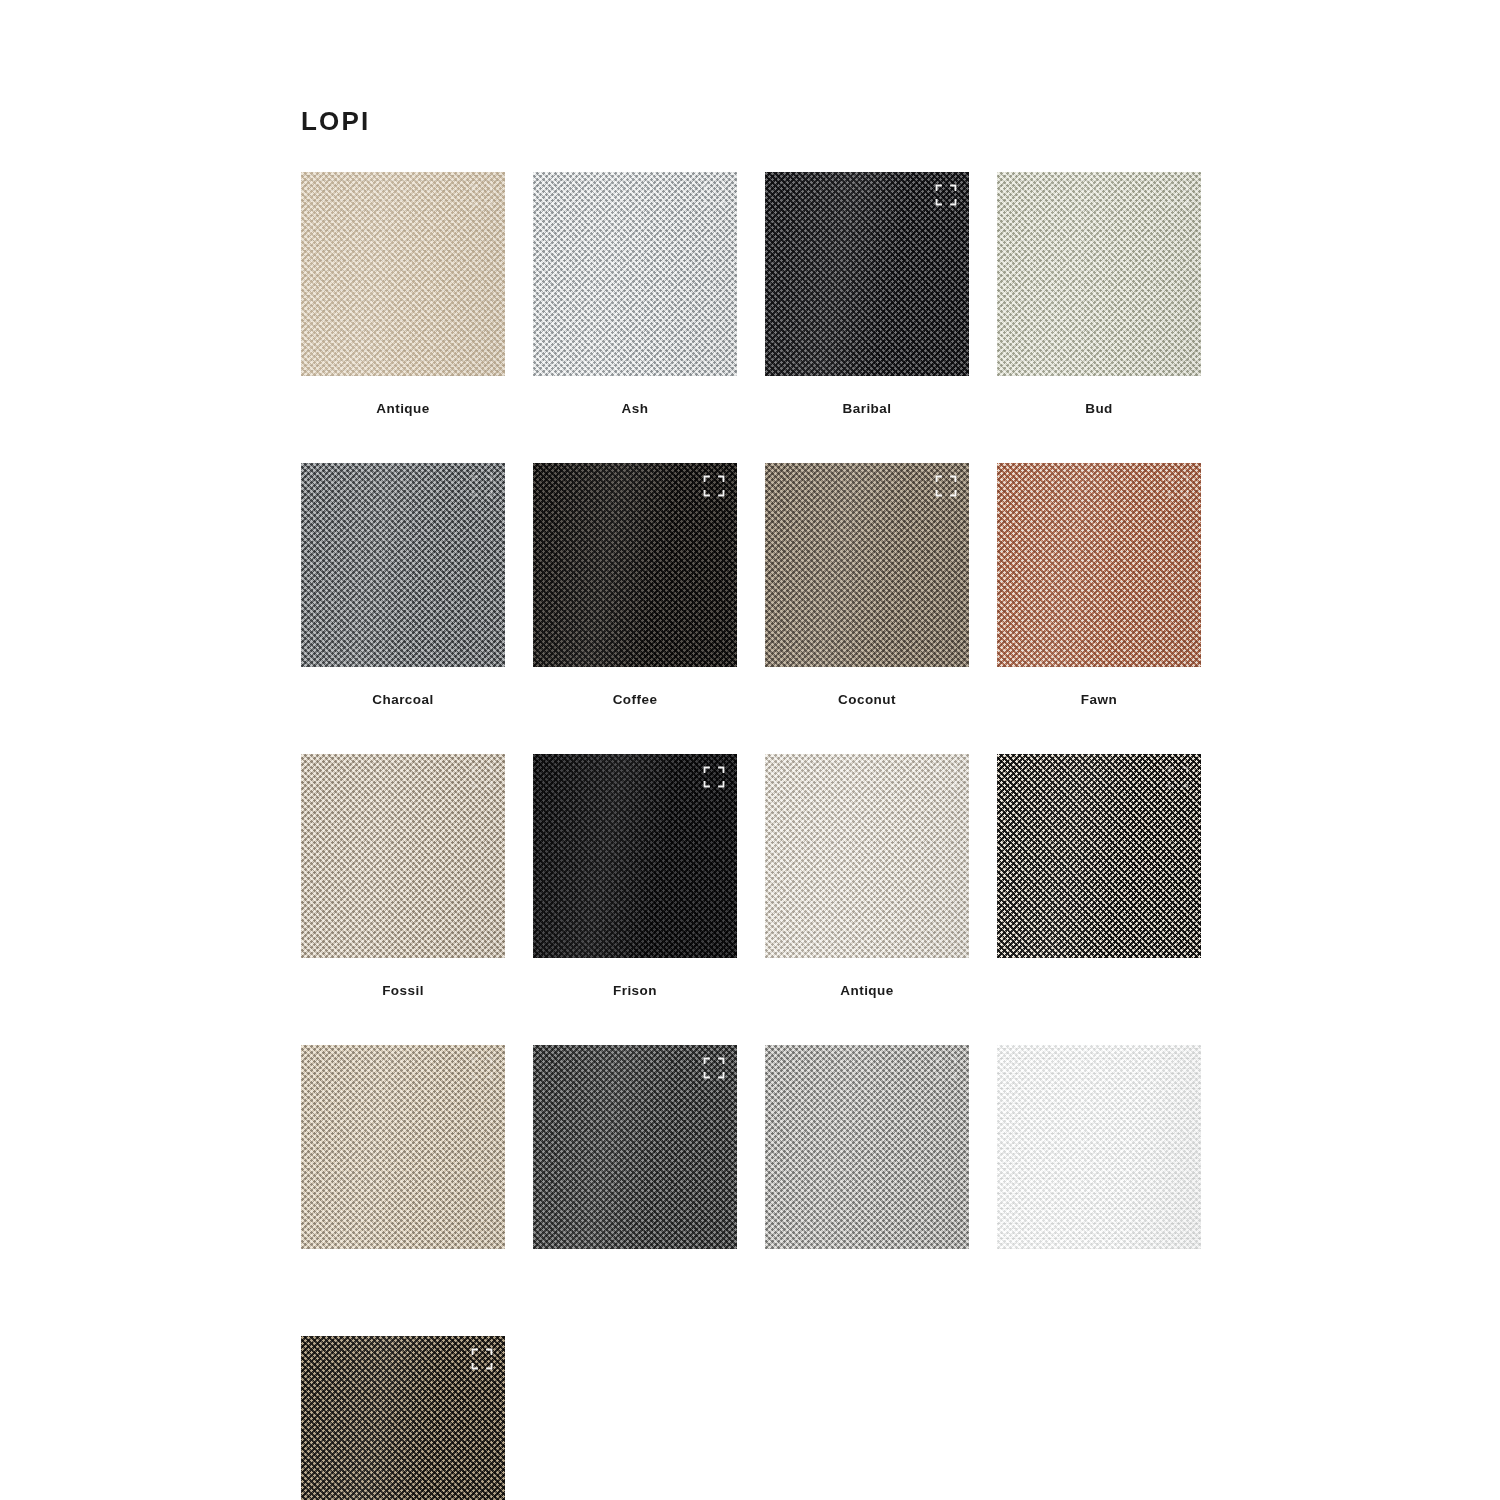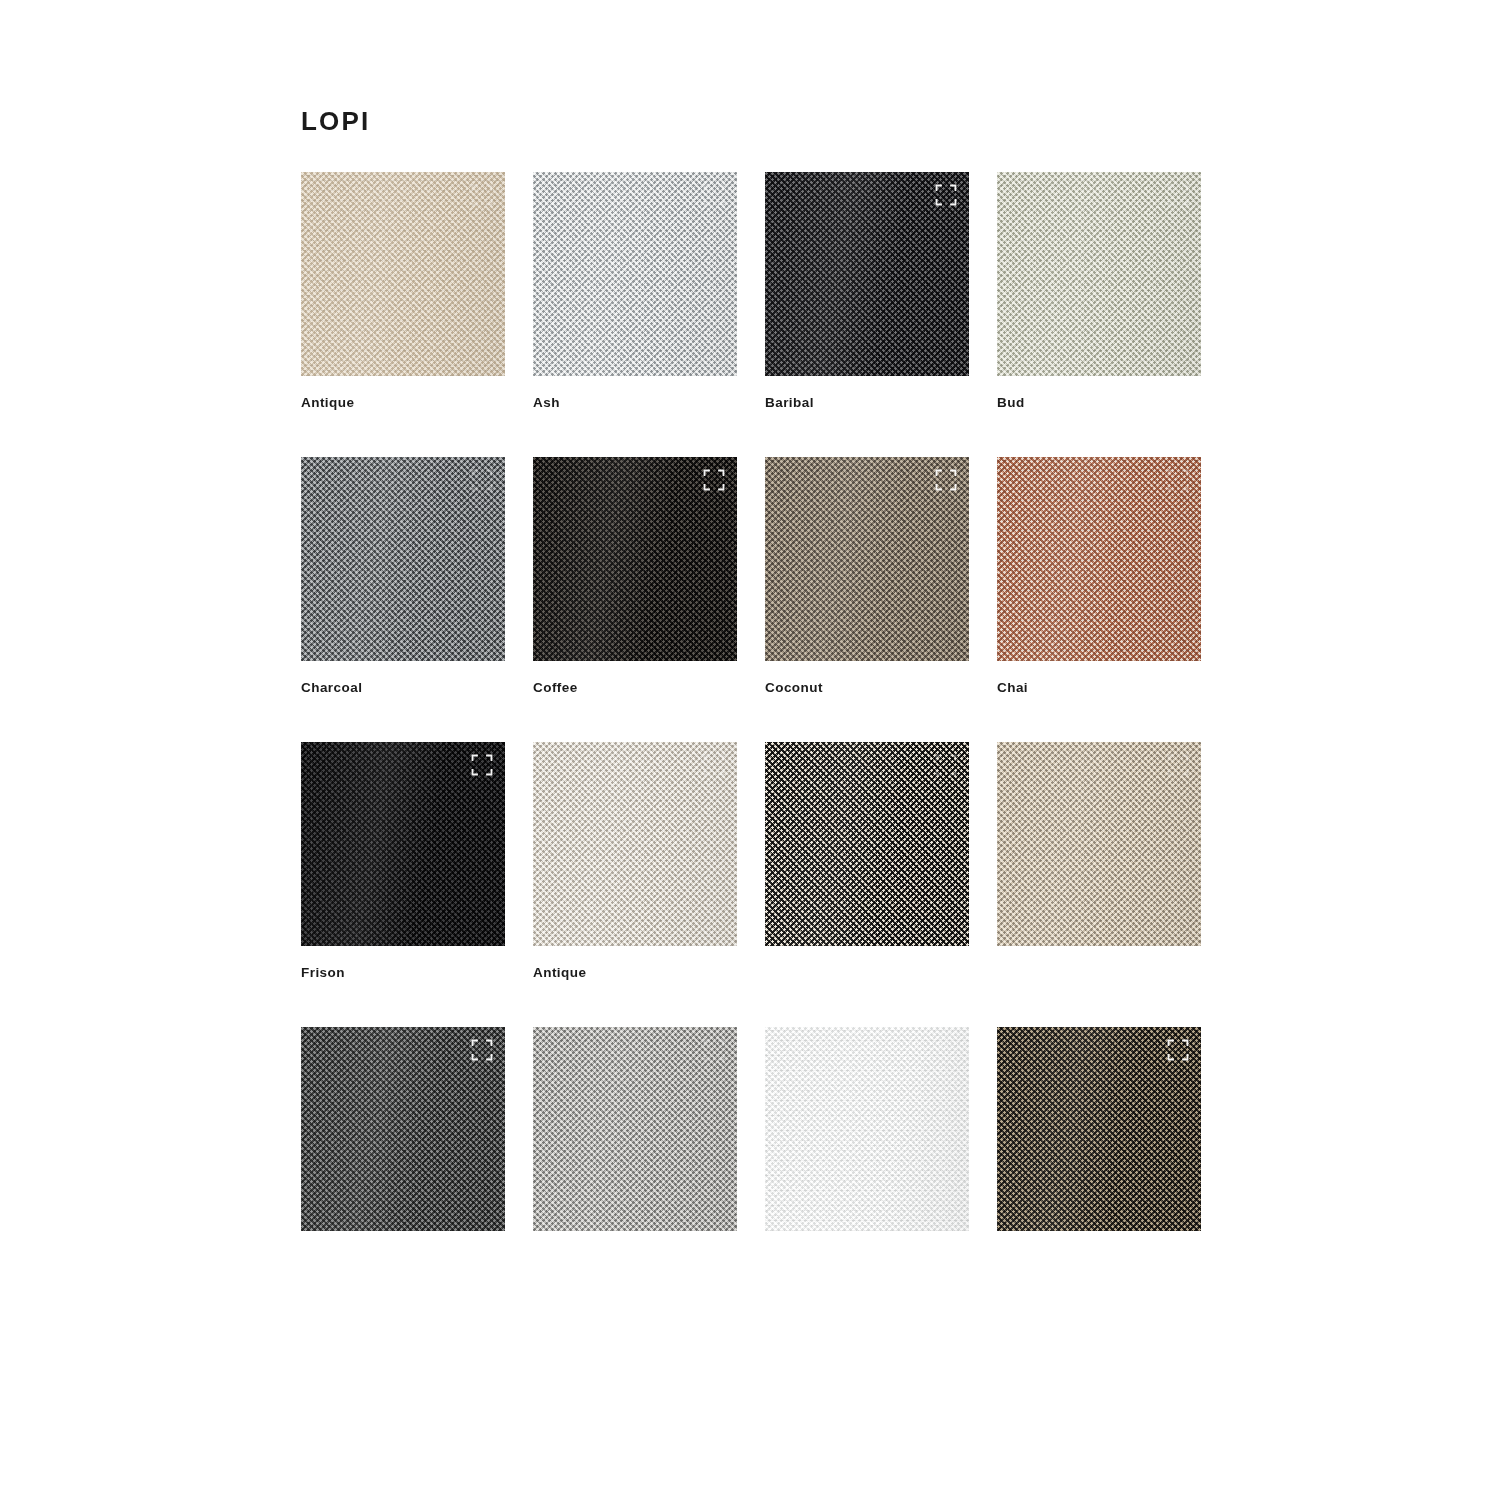--- a/index.html
+++ b/index.html
@@ -108,27 +108,28 @@
     height: 22px;
     pointer-events: auto;
     opacity: 0.95;
   }
   .expand-icon svg { display: block; }
 
   .expand-icon.dim { opacity: 0.30; }
 
   
   .swatch-label {
-    margin-top: 20px;
+    margin-top: 26px;
     font-size: 13.5px;
     font-weight: 700;
     letter-spacing: 0.45px;
     color: #1b1b1b;
     line-height: 1.1;
     min-height: 15px;
+    text-align: center;
   }
   .swatch-label.ghost {
     color: rgba(120,120,120,0.055);
   }
 </style>
 </head>
 <body>
 
 <div id="page">
 
@@ -270,21 +271,39 @@
             <svg viewBox="0 0 22 22" width="22" height="22" aria-hidden="true">
               <g fill="none" stroke="#ffffff" stroke-width="1.8" stroke-linecap="square">
                 <path d="M1.5 6 V1.5 H6"></path>
                 <path d="M16 1.5 H20.5 V6"></path>
                 <path d="M20.5 16 V20.5 H16"></path>
                 <path d="M6 20.5 H1.5 V16"></path>
               </g>
             </svg>
           </div>
         </div>
-        <div class="swatch-label">Chai</div>
+        <div class="swatch-label">Fawn</div>
+      </div>
+      <div class="swatch-cell">
+        <div class="swatch-tile">
+          <div class="weave" style="--base: #ccc2b3; --hi: #f2ece2; --lo: #8e8271; --hi2: #e2dacd; --lo2: #aca192;"></div>
+          <div class="weave-coarse"></div>
+          <div class="sheen"></div>
+          <div class="expand-icon dim">
+            <svg viewBox="0 0 22 22" width="22" height="22" aria-hidden="true">
+              <g fill="none" stroke="#ffffff" stroke-width="1.8" stroke-linecap="square">
+                <path d="M1.5 6 V1.5 H6"></path>
+                <path d="M16 1.5 H20.5 V6"></path>
+                <path d="M20.5 16 V20.5 H16"></path>
+                <path d="M6 20.5 H1.5 V16"></path>
+              </g>
+            </svg>
+          </div>
+        </div>
+        <div class="swatch-label">Fossil</div>
       </div>
       <div class="swatch-cell">
         <div class="swatch-tile">
           <div class="weave" style="--base: #0c0c0d; --hi: #3f3f41; --lo: #040405; --hi2: #222224; --lo2: #070708;"></div>
           <div class="weave-coarse"></div>
           <div class="sheen"></div>
           <div class="expand-icon">
             <svg viewBox="0 0 22 22" width="22" height="22" aria-hidden="true">
               <g fill="none" stroke="#ffffff" stroke-width="1.8" stroke-linecap="square">
                 <path d="M1.5 6 V1.5 H6"></path>

